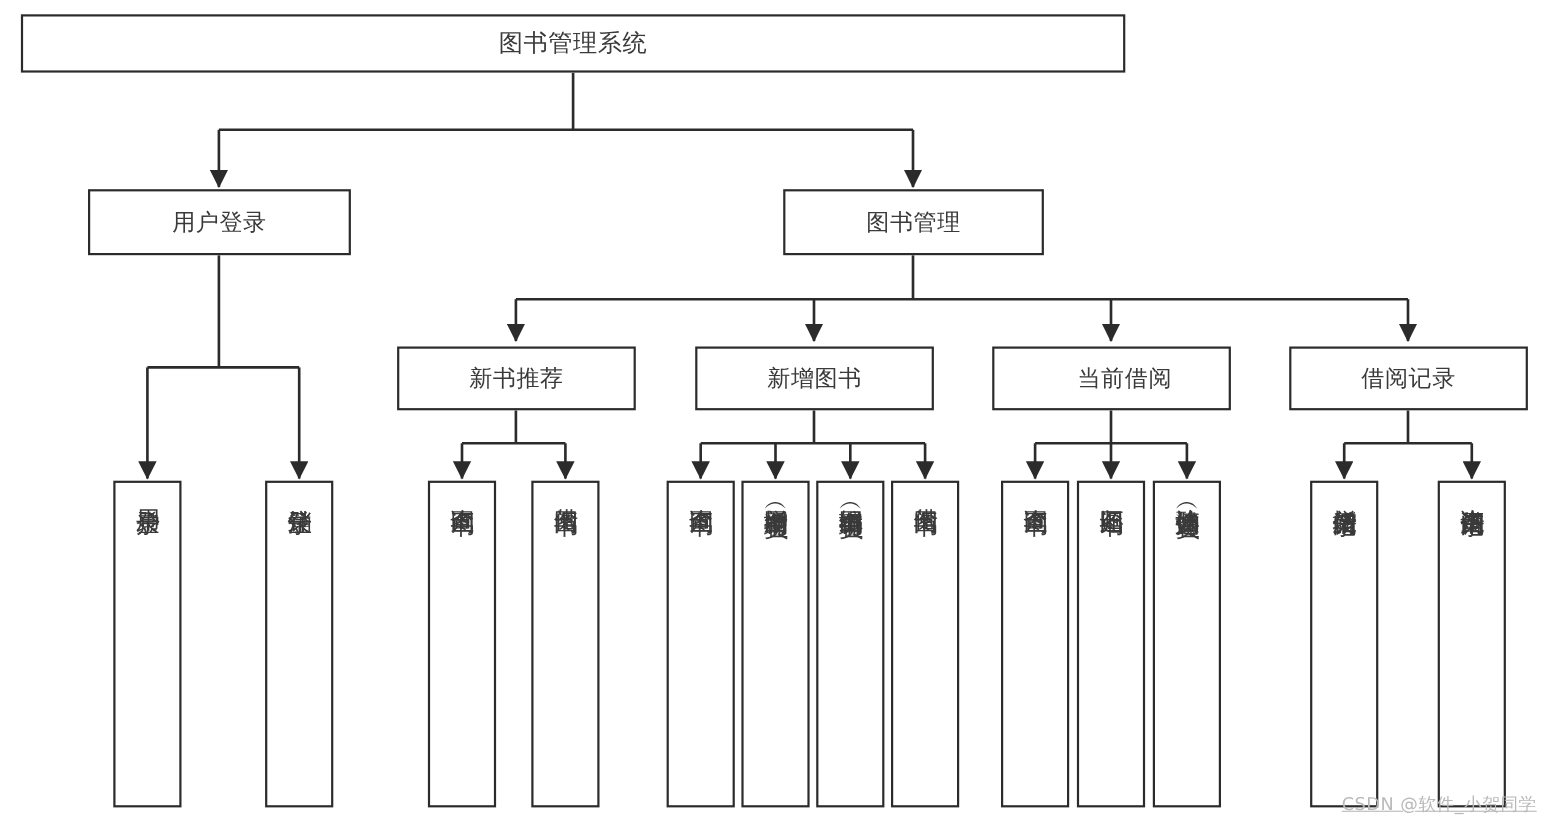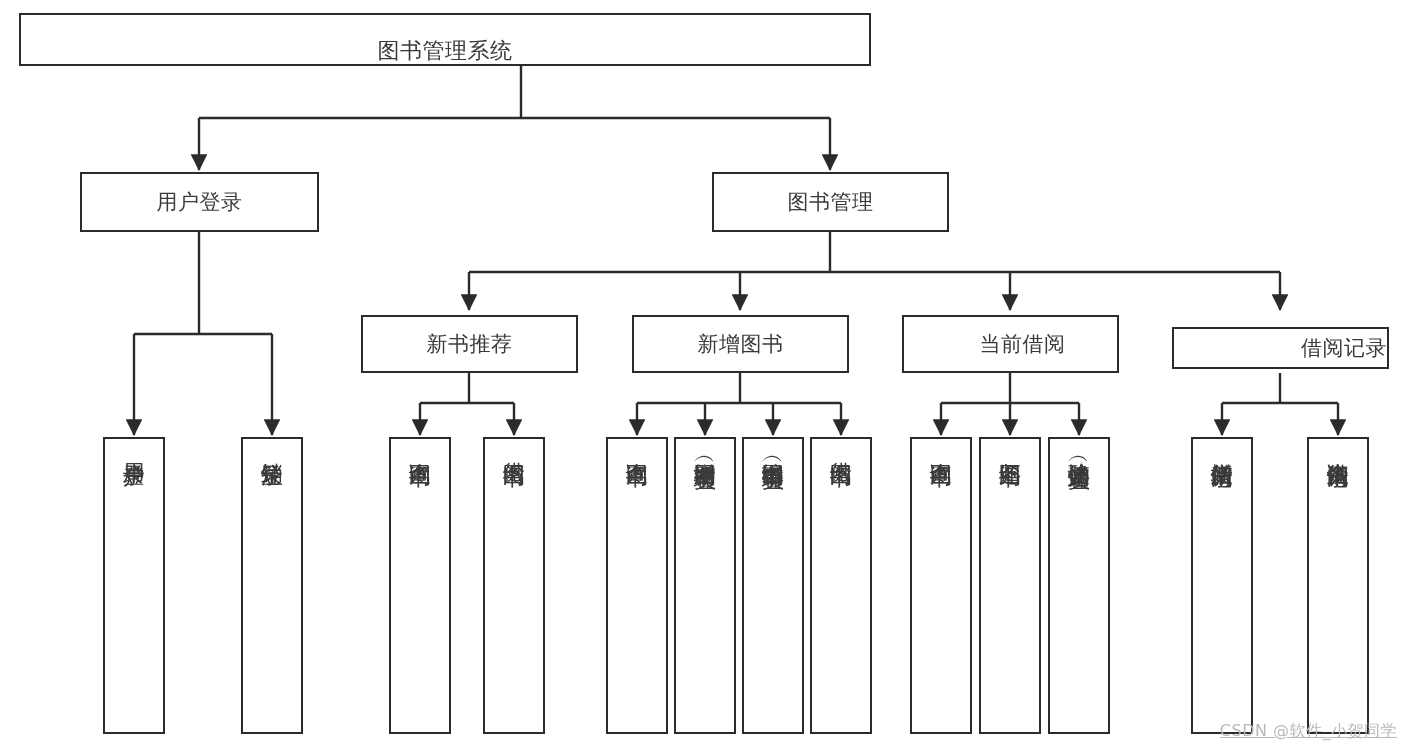--- a/index.html
+++ b/index.html
@@ -124,41 +124,41 @@
       <path d="M 1010 403 L 1010 435" marker-end="url(#arrow)"></path>
       <path d="M 1079 403 L 1079 435" marker-end="url(#arrow)"></path>
 
       <path d="M 1280 373 L 1280 403"></path>
       <path d="M 1222 403 L 1338 403"></path>
       <path d="M 1222 403 L 1222 435" marker-end="url(#arrow)"></path>
       <path d="M 1338 403 L 1338 435" marker-end="url(#arrow)"></path>
     </g>
   </svg>
 
-  <div class="node horizontal root" style="left:19px; top:13px; width:852px; height:53px;align-items:flex-end;">
+  <div class="node horizontal root" style="left:19px; top:13px; width:1004px; height:53px;">
     <span class="node-label">图书管理系统</span>
   </div>
 
   <div class="node horizontal" style="left:80px; top:172px; width:239px; height:60px;">
     <span class="node-label">用户登录</span>
   </div>
   <div class="node horizontal" style="left:712px; top:172px; width:237px; height:60px;">
     <span class="node-label">图书管理</span>
   </div>
 
   <div class="node horizontal" style="left:361px; top:315px; width:217px; height:58px;">
     <span class="node-label">新书推荐</span>
   </div>
   <div class="node horizontal" style="left:632px; top:315px; width:217px; height:58px;">
     <span class="node-label">新增图书</span>
   </div>
   <div class="node horizontal" style="left:902px; top:315px; width:217px; height:58px;padding-left:24px;">
     <span class="node-label">当前借阅</span>
   </div>
-  <div class="node horizontal" style="left:1172px; top:327px; width:217px; height:42px;justify-content:flex-end;">
+  <div class="node horizontal" style="left:1172px; top:315px; width:217px; height:58px;">
     <span class="node-label">借阅记录</span>
   </div>
 
   <div class="node vertical" style="left:103px; top:437px; width:62px; height:297px;">
     <span class="node-label">用户登录</span>
   </div>
   <div class="node vertical" style="left:241px; top:437px; width:62px; height:297px;">
     <span class="node-label">注销登录</span>
   </div>
 

